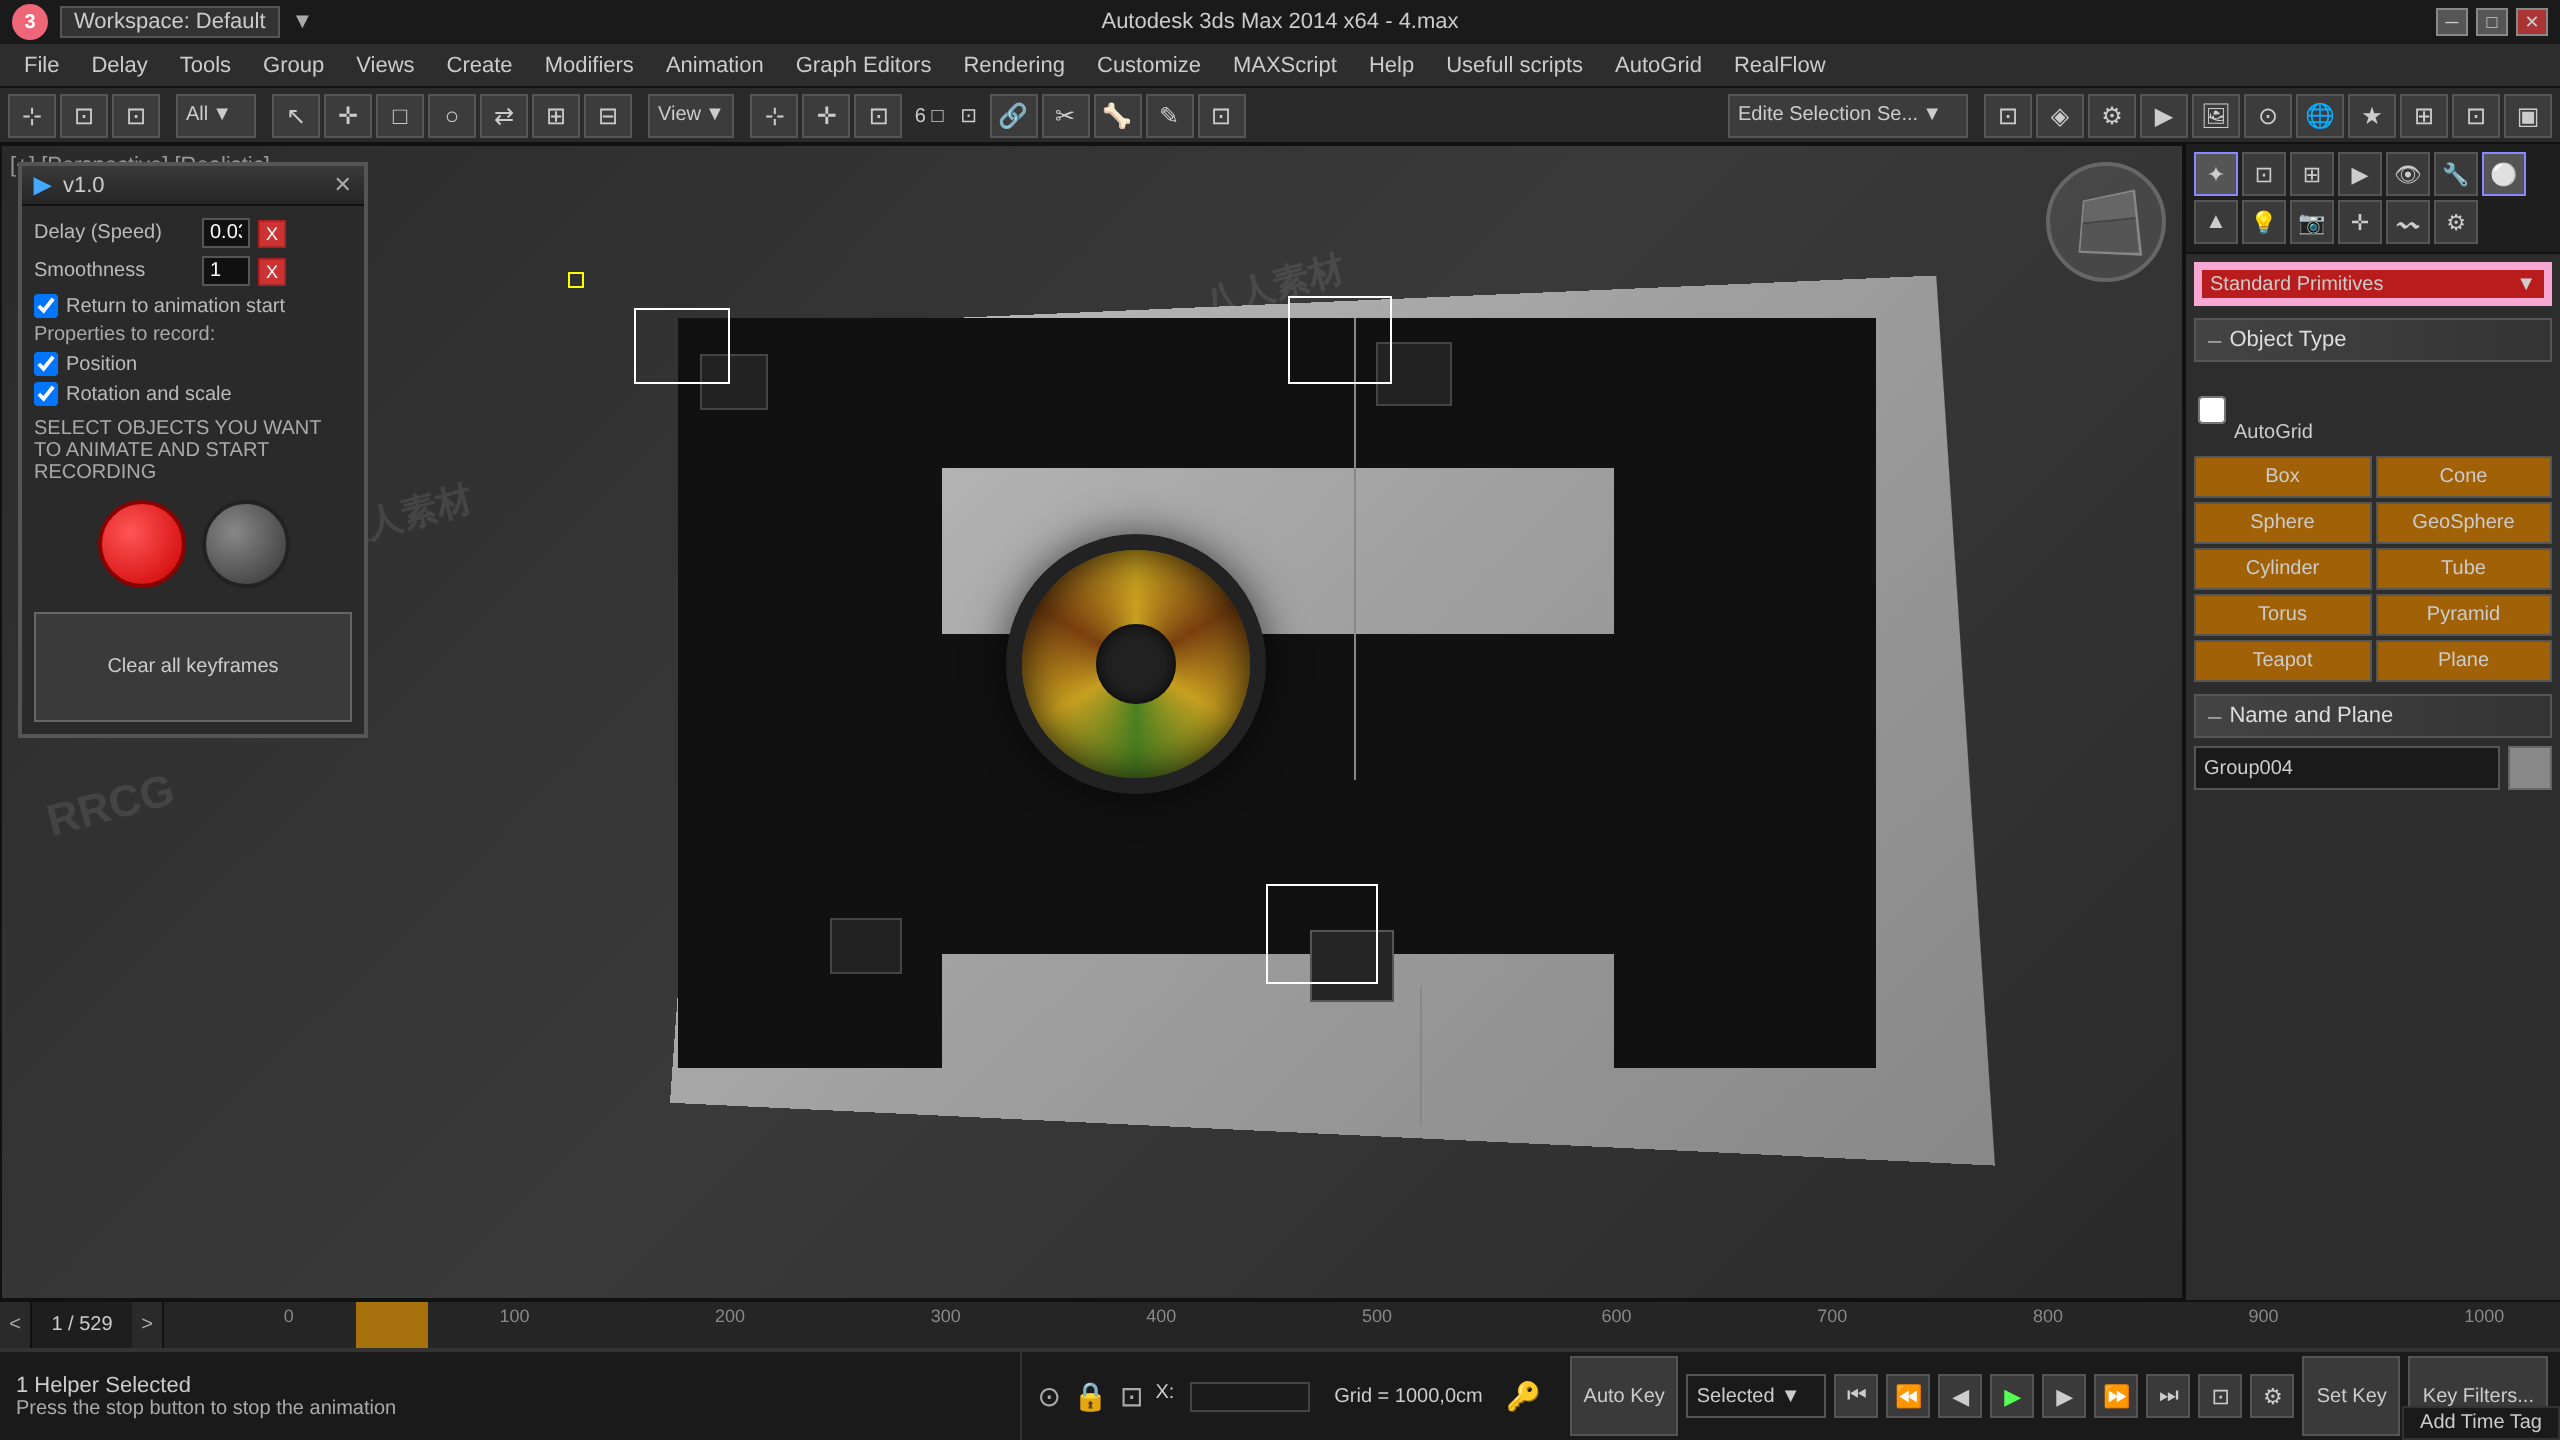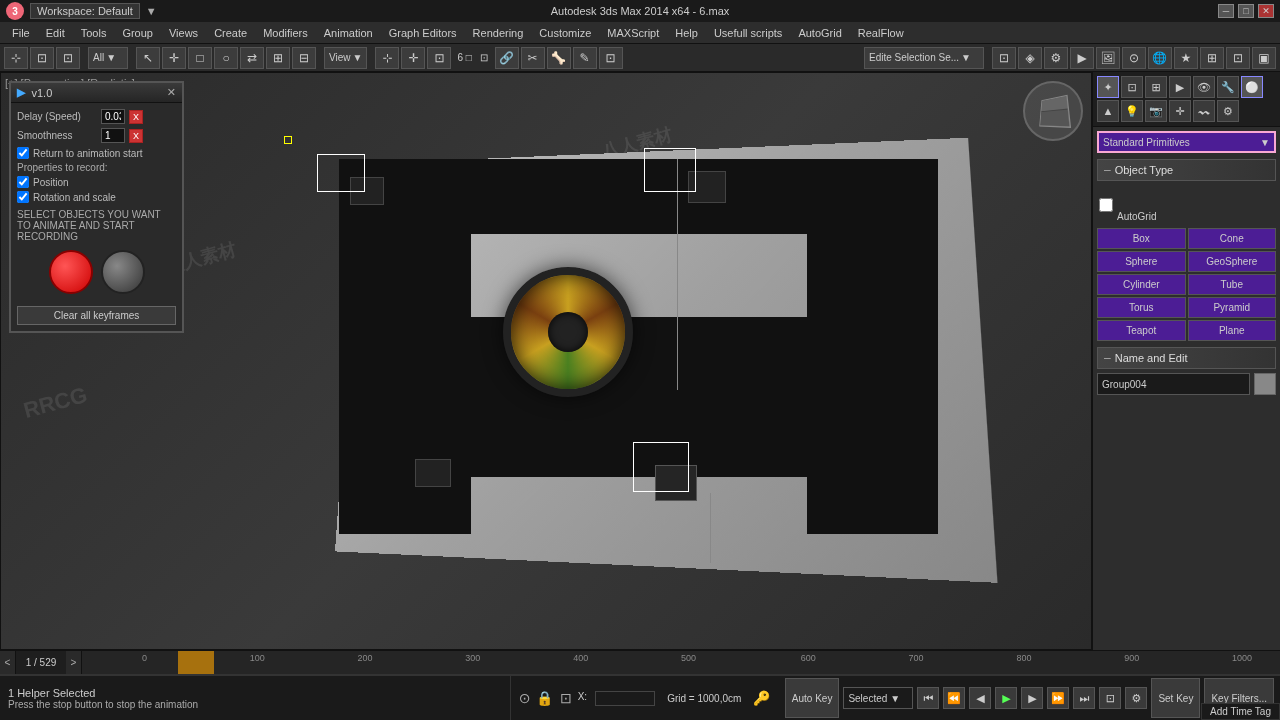--- a/index.html
+++ b/index.html
@@ -43,33 +43,33 @@
     .plugin-label { color: #bbb; font-size: 10px; min-width: 80px; }
     .plugin-input { background: #111; border: 1px solid #555; color: #fff; width: 24px; font-size: 10px; padding: 1px 3px; }
     .plugin-x-btn { background: #c33; border: 1px solid #a22; color: #fff; width: 14px; height: 14px; font-size: 9px; cursor: pointer; display: flex; align-items: center; justify-content: center; }
     .plugin-check { display: flex; align-items: center; gap: 4px; margin-bottom: 3px; }
     .plugin-check input { width: 12px; height: 12px; }
     .plugin-check label { font-size: 10px; color: #bbb; }
     .plugin-section-label { color: #aaa; font-size: 10px; margin-bottom: 3px; }
     .plugin-buttons { display: flex; gap: 8px; margin: 8px 0; justify-content: center; }
     .plugin-red-btn { width: 44px; height: 44px; background: radial-gradient(circle at 35% 35%, #f55, #c00); border-radius: 50%; border: 2px solid #800; cursor: pointer; }
     .plugin-gray-btn { width: 44px; height: 44px; background: radial-gradient(circle at 35% 35%, #888, #333); border-radius: 50%; border: 2px solid #222; cursor: pointer; }
-    .plugin-clear-btn { background: #3a3a3a; border: 1px solid #666; color: #ccc; font-size: 10px; padding: 3px 8px; cursor: pointer; width: 100%; margin-top: 4px; }
+    .plugin-clear-btn { background: #3a3a3a; border: 1px solid #666; color: #ccc; font-size: 10px; padding: 21px 8px; cursor: pointer; width: 100%; margin-top: 4px; }
 
     
     #right-panel { width: 188px; background: #2d2d2d; border-left: 1px solid #111; display: flex; flex-direction: column; }
     #right-tabs { background: #1e1e1e; display: flex; flex-wrap: wrap; padding: 4px; gap: 2px; border-bottom: 1px solid #111; }
     .right-tab { width: 22px; height: 22px; background: #3a3a3a; border: 1px solid #555; display: flex; align-items: center; justify-content: center; cursor: pointer; font-size: 11px; }
     .right-tab.active { background: #555; border-color: #88f; }
     #right-content { flex: 1; padding: 4px; overflow-y: auto; }
-    .panel-dropdown { background: #4c1d95; border: 2px solid #f9a8d4; color: #ccc; width: 100%; padding: 2px 4px; font-size: 10px; margin-bottom: 6px; height: 22px; display: flex; align-items: center; justify-content: space-between; cursor: pointer; }
+    .panel-dropdown { background: #b91c1c; border: 4px solid #f9a8d4; color: #ccc; width: 100%; padding: 2px 4px; font-size: 10px; margin-bottom: 6px; height: 22px; display: flex; align-items: center; justify-content: space-between; cursor: pointer; }
     .section-header { background: linear-gradient(to right, #444, #333); padding: 3px 6px; font-size: 11px; color: #ddd; margin-bottom: 4px; display: flex; align-items: center; gap: 4px; cursor: pointer; border: 1px solid #555; }
     .section-minus { color: #aaa; font-size: 12px; }
     .object-type-grid { display: grid; grid-template-columns: 1fr 1fr; gap: 2px; margin-bottom: 6px; }
-    .obj-type-btn { background: #4c1d95; border: 1px solid #555; color: #ccc; font-size: 10px; padding: 4px 2px; text-align: center; cursor: pointer; }
+    .obj-type-btn { background: #a16207; border: 1px solid #555; color: #ccc; font-size: 10px; padding: 4px 2px; text-align: center; cursor: pointer; }
     .autogrid-row { display: flex; align-items: center; gap: 4px; margin-bottom: 4px; padding: 2px; }
     .autogrid-check { width: 14px; height: 14px; }
     .autogrid-label { font-size: 10px; color: #ccc; margin-top: 24px; }
     .name-color-row { display: flex; align-items: center; gap: 4px; }
     .name-input { background: #1a1a1a; border: 1px solid #555; color: #ccc; flex: 1; padding: 2px 4px; font-size: 10px; height: 22px; }
     .color-swatch { width: 22px; height: 22px; background: #888; border: 1px solid #666; cursor: pointer; }
 
     
     #bottom-timeline { height: 24px; background: #1e1e1e; border-top: 1px solid #111; display: flex; align-items: center; position: relative; }
     #timeline-nav { display: flex; align-items: center; height: 100%; }
@@ -105,31 +105,31 @@
   </style>
 </head>
 <body>
 
 <div id="title-bar">
   <div style="display:flex;gap:6px;align-items:center;">
     <div style="width:18px;height:18px;background:#e67;border-radius:50%;display:flex;align-items:center;justify-content:center;font-size:10px;color:#fff;font-weight:bold;">3</div>
     <span style="font-size:11px;color:#ccc;background:#333;border:1px solid #555;padding:1px 6px;">Workspace: Default</span>
     <span style="color:#aaa;">▼</span>
   </div>
-  <div class="title-center">Autodesk 3ds Max 2014 x64 - 6.max</div>
+  <div class="title-center">Autodesk 3ds Max 2014 x64 - 4.max</div>
   <div class="win-controls">
     <div class="win-btn">─</div>
     <div class="win-btn">□</div>
     <div class="win-btn" style="background:#a33;">✕</div>
   </div>
 </div>
 
 <div id="menu-bar">
   <div class="menu-item">File</div>
-  <div class="menu-item">Edit</div>
+  <div class="menu-item">Delay</div>
   <div class="menu-item">Tools</div>
   <div class="menu-item">Group</div>
   <div class="menu-item">Views</div>
   <div class="menu-item">Create</div>
   <div class="menu-item">Modifiers</div>
   <div class="menu-item">Animation</div>
   <div class="menu-item">Graph Editors</div>
   <div class="menu-item">Rendering</div>
   <div class="menu-item">Customize</div>
   <div class="menu-item">MAXScript</div>
@@ -329,21 +329,21 @@
         <div class="obj-type-btn">Cylinder</div>
         <div class="obj-type-btn">Tube</div>
         <div class="obj-type-btn">Torus</div>
         <div class="obj-type-btn">Pyramid</div>
         <div class="obj-type-btn">Teapot</div>
         <div class="obj-type-btn">Plane</div>
       </div>
 
       <div class="section-header">
         <span class="section-minus">–</span>
-        <span>Name and Edit</span>
+        <span>Name and Plane</span>
       </div>
       <div class="name-color-row">
         <input class="name-input" value="Group004" style="">
         <div class="color-swatch"></div>
       </div>
     </div>
   </div>
 </div>
 
 <div id="bottom-timeline">

